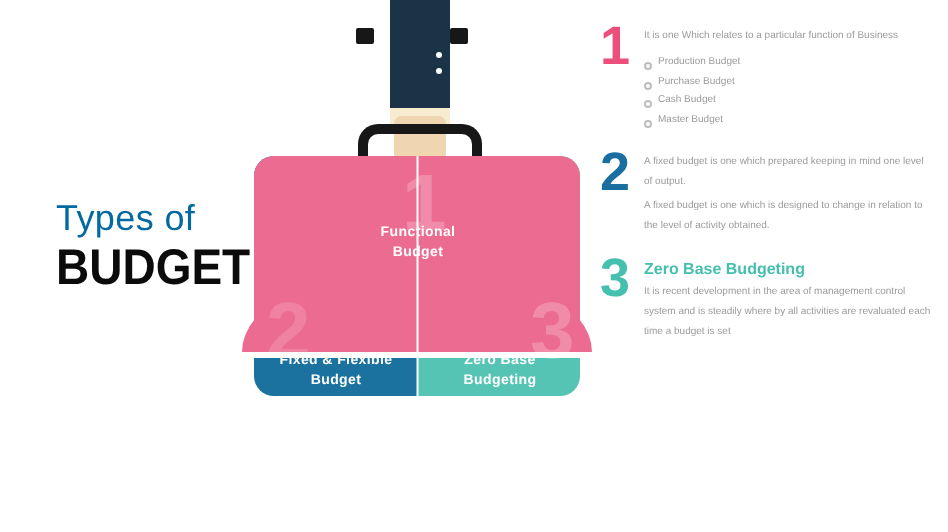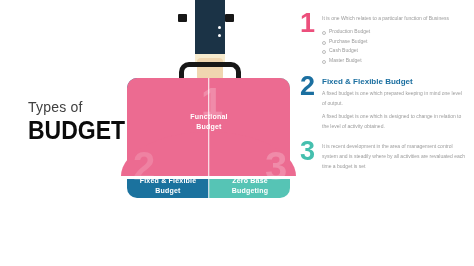--- a/index.html
+++ b/index.html
@@ -11,22 +11,22 @@
     position:relative;
   }
 
   
   #title-block{
     position:absolute;
     left:28px; top:100px;
     width:110px;
   }
   #title-line1{
-    font-size:14px;
-    color:#404040;
+    font-size:18px;
+    color:#0369a1;
     font-weight:400;
     letter-spacing:.2px;
     line-height:1;
     margin-bottom:4px;
     font-family:"Liberation Sans", sans-serif;
   }
   #title-line2{
     font-size:25px;
     color:#0b0b0b;
     font-weight:bold;
@@ -314,23 +314,23 @@
     <ul class="bullets">
       <li>Production Budget</li>
       <li>Purchase Budget</li>
       <li>Cash Budget</li>
       <li>Master Budget</li>
     </ul>
   </div>
 
   <div class="section">
     <div class="sec-num c-blue">2</div>
-    <div class="sec-title c-blue">Fixed &amp; Flexible Budget</div>
     <div class="sec-body">A fixed budget is one which prepared keeping in mind one level of output.</div>
     <div class="sec-body">A fixed budget is one which is designed to change in relation to the level of activity obtained.</div>
   </div>
 
   <div class="section">
     <div class="sec-num c-teal">3</div>
+    <div class="sec-title c-teal">Zero Base Budgeting</div>
     <div class="sec-body">It is recent development in the area of management control system and is steadily where by all activities are revaluated each time a budget is set</div>
   </div>
 
 </div>
 
 </body></html>

